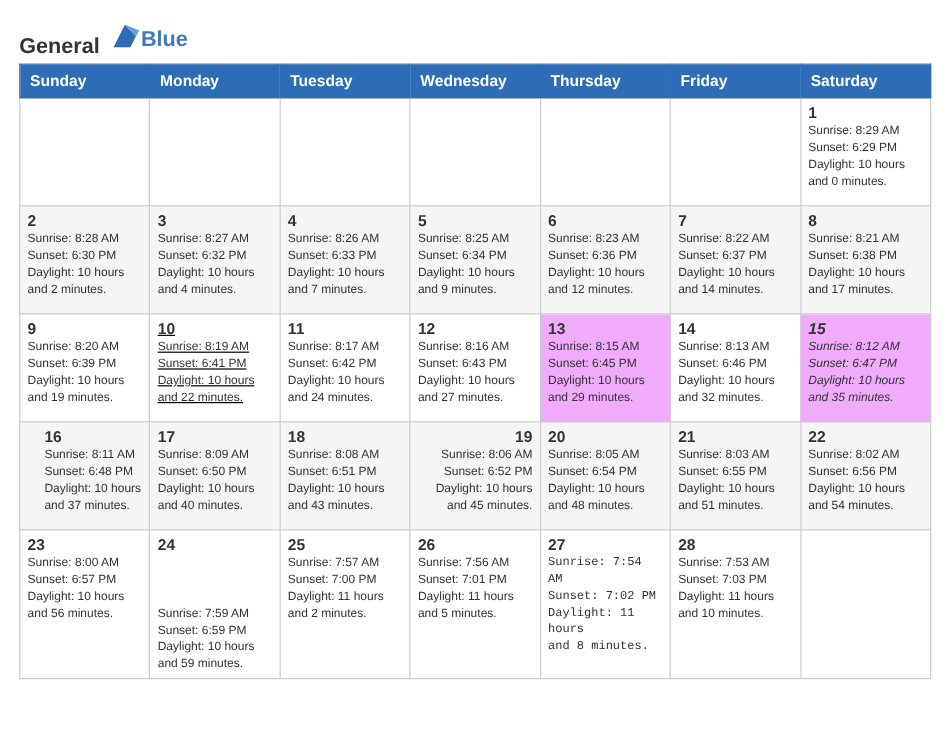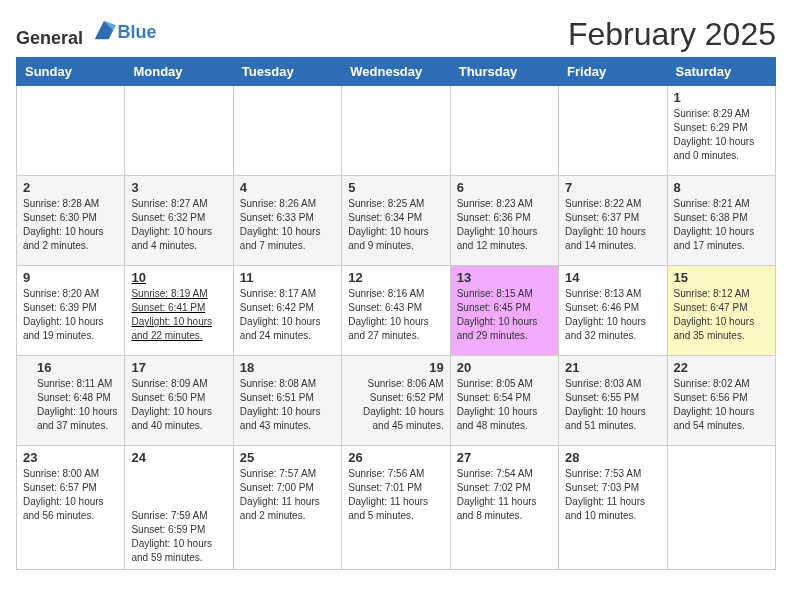--- a/index.html
+++ b/index.html
@@ -105,21 +105,20 @@
       <svg class="logo-icon" viewBox="0 0 30 30" xmlns="http://www.w3.org/2000/svg">
         <polygon points="5,25 15,5 25,15 20,25" fill="#2d6db5"></polygon>
         <polygon points="15,5 28,10 25,15" fill="#5ba3e0"></polygon>
       </svg>
     </div>
     <div>
       <span class="logo-text-blue">Blue</span>
     </div>
   </div>
   <div class="title-area">
-    <div class="calendar-title">February 2025</div>
   </div>
 </div>
 
 <table class="calendar-table">
   <thead>
     <tr>
     <th>Sunday</th>
         <th>Monday</th>
         <th>Tuesday</th>
         <th>Wednesday</th>
@@ -231,21 +230,21 @@
 Daylight: 10 hours
 and 29 minutes.</div>
         </td>
         <td style="background-color: rgb(255, 255, 255);">
           <span class="day-number">14</span>
           <div class="day-info" style="white-space: pre-line;">Sunrise: 8:13 AM
 Sunset: 6:46 PM
 Daylight: 10 hours
 and 32 minutes.</div>
         </td>
-        <td style="background-color: #fef9c3;">
+        <td style="background-color: #f0abfc; font-style: italic;">
           <span class="day-number">15</span>
           <div class="day-info" style="white-space: pre-line;">Sunrise: 8:12 AM
 Sunset: 6:47 PM
 Daylight: 10 hours
 and 35 minutes.</div>
         </td>
       </tr>
       <tr>
         <td style="background-color: rgb(245, 245, 245); padding-left: 20px;">
           <span class="day-number">16</span>
@@ -321,21 +320,21 @@
         </td>
         <td style="background-color: rgb(255, 255, 255);">
           <span class="day-number">26</span>
           <div class="day-info" style="white-space: pre-line;">Sunrise: 7:56 AM
 Sunset: 7:01 PM
 Daylight: 11 hours
 and 5 minutes.</div>
         </td>
         <td style="background-color: rgb(255, 255, 255);">
           <span class="day-number">27</span>
-          <div class="day-info" style="white-space: pre-line;">Sunrise: 7:54 AM
+          <div class="day-info" style="white-space: pre-line; font-family: Liberation Mono, monospace;">Sunrise: 7:54 AM
 Sunset: 7:02 PM
 Daylight: 11 hours
 and 8 minutes.</div>
         </td>
         <td style="background-color: rgb(255, 255, 255);">
           <span class="day-number">28</span>
           <div class="day-info" style="white-space: pre-line;">Sunrise: 7:53 AM
 Sunset: 7:03 PM
 Daylight: 11 hours
 and 10 minutes.</div>

